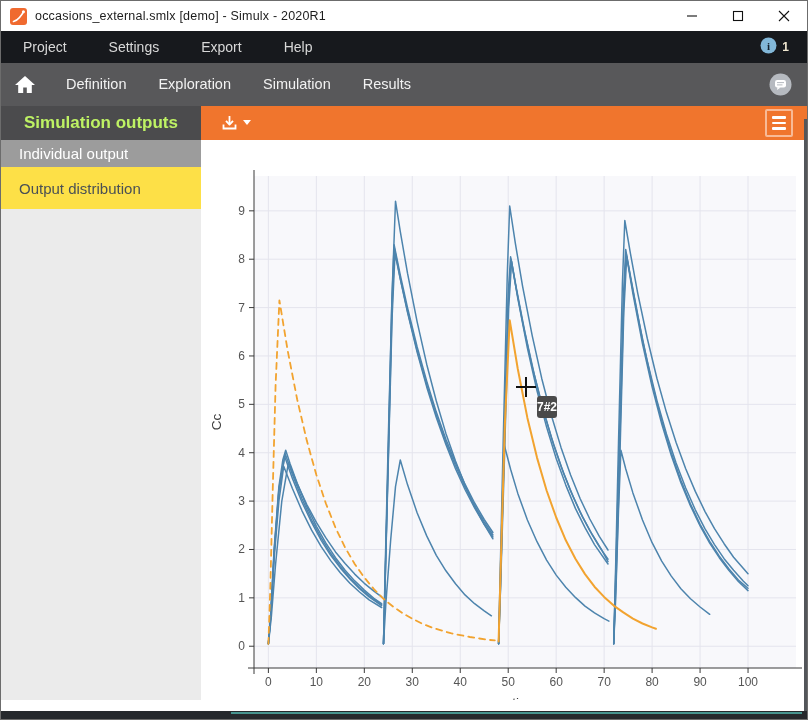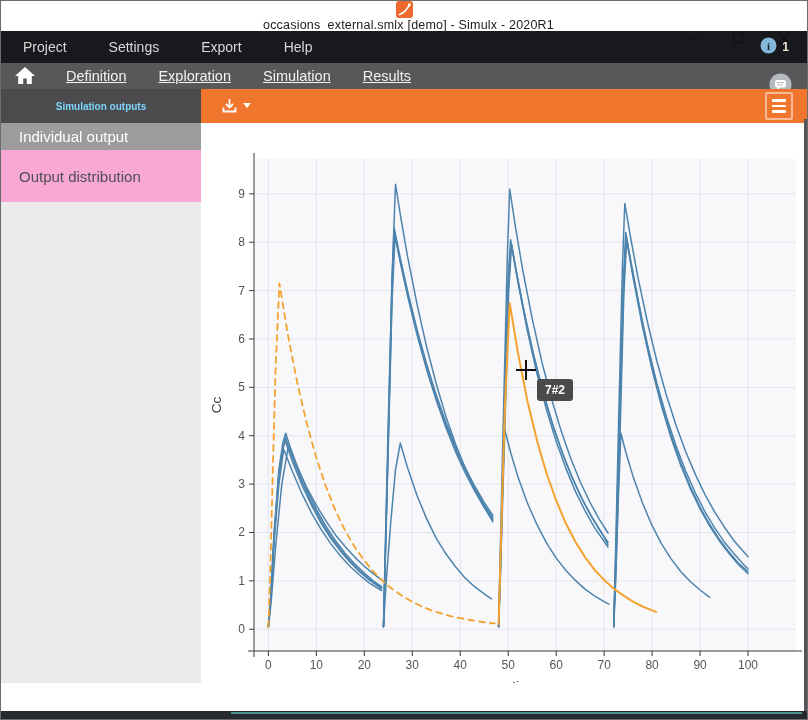--- a/index.html
+++ b/index.html
@@ -1,65 +1,65 @@
 <!DOCTYPE html>
 <html><head>
 <meta charset="utf-8">
 <style>
   * { margin:0; padding:0; box-sizing:border-box; }
   body { font-family:"Liberation Sans", sans-serif; background:#999; }
   .window { width:808px; height:720px; position:relative; background:#fff;
             border:1px solid #6c6c6c; overflow:hidden; }
 
   
-  .titlebar { height:30px; background:#fff; display:flex; align-items:center; padding-left:9px;flex-direction:column; }
+  .titlebar { height:30px; background:#fff; display:flex; align-items:center; padding-left:9px; }
   .app-icon { width:17px; height:17px; margin-right:8px; flex:0 0 auto; }
   .title-text { font-size:12.5px; color:#1c1c1c; letter-spacing:.2px; }
   .win-controls { margin-left:auto; display:flex; height:100%; }
   .win-btn { width:46px; height:100%; display:flex; align-items:center; justify-content:center; }
 
   
   .menubar { height:32px; background:#17191d; display:flex; align-items:center;
              color:#d8d8d8; font-size:14px; }
   .menu-item { margin-left:22px; margin-right:20px; cursor:default; }
   .menubar-right { margin-left:auto; margin-right:18px; display:flex; align-items:center; gap:5px; }
   .info-count { color:#efe6cf; font-size:12px; font-weight:bold; }
 
   
-  .tabbar { height:26px; background:#58585a; display:flex; align-items:center;
-            color:#f2f2f2; font-size:14.5px; position:relative;text-decoration:underline; }
+  .tabbar { height:43px; background:#58585a; display:flex; align-items:center;
+            color:#f2f2f2; font-size:14.5px; position:relative; }
   .home { width:24px; margin-left:13px; margin-right:12px; display:flex; align-items:center; }
   .tab { padding:0 14px; margin:0 2px; height:43px; line-height:43px; cursor:default; }
   .tab.active { background:#F0752D; color:#fff; }
   .chat-bubble { position:absolute; right:14px; top:9px; }
 
   
   .bodyrow { display:flex; height:594px; }
   .sidebar { width:200px; background:#ebebeb; flex:0 0 auto; }
-  .sidebar-header { height:34px; background:#4b4b4d; color:#7dd3fc; font-size:10px; font-weight:bold;
+  .sidebar-header { height:34px; background:#4b4b4d; color:#bef264; font-size:17px; font-weight:bold;
                     display:flex; align-items:center; justify-content:center; }
   .side-item { height:27px; display:flex; align-items:center; padding-left:18px; font-size:15px;
                color:#4a5055; cursor:default; }
   .side-item.selected { background:#9c9c9c; color:#fff; }
-  .side-item.alt { background:#f9a8d4; height:52px; }
+  .side-item.alt { background:#fde047; height:42px; }
 
   .main { flex:1; display:flex; flex-direction:column; background:#fff; position:relative; }
   .plot-toolbar { height:34px; background:#F0752D; display:flex; align-items:center; flex:0 0 auto; }
   .export-btn { margin-left:20px; display:flex; align-items:center; gap:5px; cursor:pointer; }
   .burger-btn { margin-left:auto; margin-right:14px; width:28px; height:28px; border:2px solid rgba(255,255,255,.5);
                 border-radius:2px; display:flex; flex-direction:column; justify-content:center;
                 align-items:center; gap:3px; cursor:pointer; }
   .burger-btn i { display:block; width:14px; height:2.5px; background:#fff; border-radius:1px; }
 
   .plot-wrap { position:relative; flex:1; }
   #chart { position:absolute; left:0; top:0; }
   .tick { font:12px "Liberation Sans", sans-serif; fill:#555; }
   .axlab { font:13.5px "Liberation Sans", sans-serif; fill:#3c3c3c; }
   .tooltip { position:absolute; left:336px; top:256px; background:#4a4a4a; color:#fff;
-             font-size:12px; font-weight:bold; padding:4px 8px; border-radius:3px; }
+             font-size:12px; font-weight:bold; padding:4px 0; border-radius:3px; }
 
   .bottom-strip { position:absolute; left:0; right:0; bottom:0; height:8px; background:#26292d; }
   .bottom-strip::after { content:""; position:absolute; left:230px; right:5px; top:1px; height:2px;
                          background:#47948f; }
   .right-strip { position:absolute; right:0; top:118px; bottom:8px; width:3px; background:#53565a; }
 </style>
 </head>
 <body>
 
 <div class="window">

